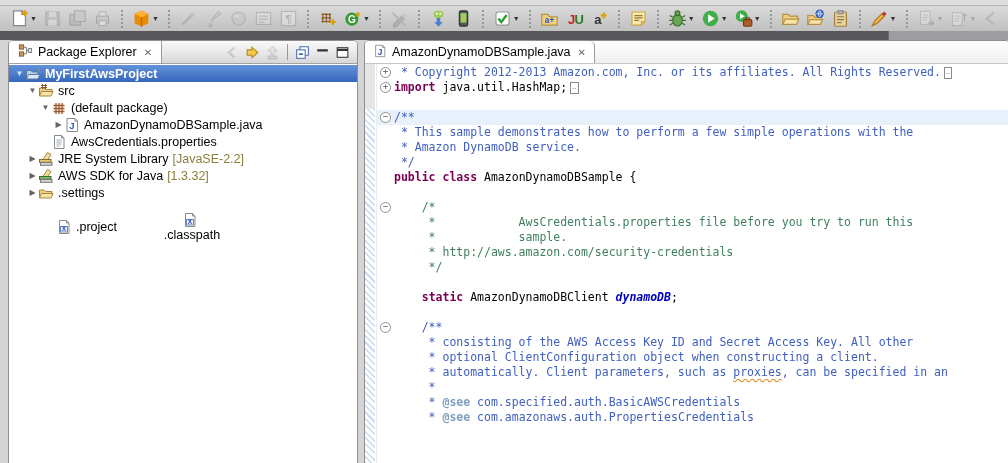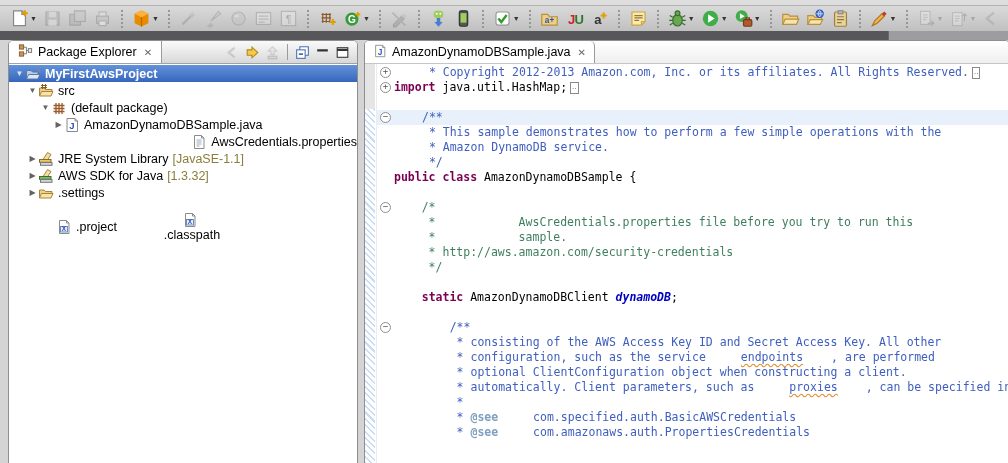--- a/index.html
+++ b/index.html
@@ -62,21 +62,21 @@
   .seg-hatch{position:absolute;top:45px;left:0;right:1px;bottom:0;
     background:repeating-linear-gradient(45deg,#c9dcf3 0 1.5px,#fbfdff 1.5px 4.5px);}
   .codearea{flex:1;padding-top:1px;position:relative;}
   .cline{height:15px;display:flex;align-items:center;}
   .cline.hl{background:#e8f1fb;}
   .fold{width:17px;flex:0 0 17px;display:flex;justify-content:center;align-items:center;}
   .fi{width:9px;height:9px;border:1px solid #8f8f8f;border-radius:50%;background:#fff;color:#555;
     font-size:9px;line-height:7px;text-align:center;font-family:"DejaVu Sans Mono",monospace;}
   pre.ct{margin:0;font-family:"DejaVu Sans Mono","Liberation Mono",monospace;font-size:11.5px;line-height:15px;white-space:pre;}
   .kw{color:#7B0052;font-weight:bold;}
-  .jdoc{color:#3F5FBF;margin-left:28px;}
+  .jdoc{color:#3F5FBF;}
   .cmt{color:#3F7F5F;}
   .field{color:#0000C0;font-style:italic;font-weight:bold;}
   .tag{color:#7F9FBF;font-weight:bold;}
   .pln{color:#000;}
   .spell{text-decoration-line:underline;text-decoration-style:wavy;text-decoration-color:#e0912f;text-underline-offset:2px;}
   .foldbox{display:inline-block;border:1px solid #8a8a8a;color:#555;font-size:8px;line-height:8px;height:10px;
     padding:0 1px;margin-left:3px;vertical-align:middle;background:#fff;}
 </style>
 </head>
 <body>
@@ -428,42 +428,42 @@
         <span class="tw-arrow">▶</span>
         <span class="ticon">
           <svg viewBox="0 0 16 16" xmlns="http://www.w3.org/2000/svg">
             <path d="M3 1.5h8l2.5 2.5v10.5H3z" fill="#fff" stroke="#8a8a8a"></path>
             <path d="M11 1.5V4h2.5" fill="none" stroke="#8a8a8a"></path>
             <text x="8" y="12" font-size="9.5" text-anchor="middle" fill="#2a52be" font-weight="bold">J</text>
           </svg>
         </span>
         <span>AmazonDynamoDBSample.java</span>
       </div>
-      <div class="tree-row" style="padding-left: 20px; justify-content: flex-end;">
+      <div class="tree-row" style="padding-left: 31px;">
         <span class="tw-arrow"></span>
         <span class="ticon">
           <svg viewBox="0 0 16 16" xmlns="http://www.w3.org/2000/svg">
             <path d="M3.5 1.5h7L13 4v10.5H3.5z" fill="#fff" stroke="#8a8a8a"></path>
             <path d="M10.5 1.5V4H13" fill="none" stroke="#8a8a8a"></path>
             <path d="M5.5 6h5M5.5 8h5M5.5 10h5M5.5 12h3" stroke="#9aaabb"></path>
           </svg>
         </span>
         <span>AwsCredentials.properties</span>
       </div>
       <div class="tree-row" style="padding-left: 18px;">
         <span class="tw-arrow">▶</span>
         <span class="ticon">
           <svg viewBox="0 0 16 16" xmlns="http://www.w3.org/2000/svg">
             <path d="M9.5 1.5l3.5 2-4.5 7-3.5-2z" fill="#f0e0a0" stroke="#a8853f"></path>
             <rect x="1.5" y="8.5" width="11.5" height="2.8" fill="#e8c86a" stroke="#8a6a20"></rect>
             <rect x="2.5" y="11.5" width="11.5" height="2.8" fill="#d5d5d5" stroke="#777"></rect>
           </svg>
         </span>
         <span>JRE System Library</span>
-        <span class="t-suffix">[JavaSE-1.1]</span>
+        <span class="t-suffix">[JavaSE-2.2]</span>
       </div>
       <div class="tree-row" style="padding-left: 18px;">
         <span class="tw-arrow">▶</span>
         <span class="ticon">
           <svg viewBox="0 0 16 16" xmlns="http://www.w3.org/2000/svg">
             <path d="M9.5 1.5l3.5 2-4.5 7-3.5-2z" fill="#f0e0a0" stroke="#a8853f"></path>
             <rect x="1.5" y="8.5" width="11.5" height="2.8" fill="#7fba6a" stroke="#3c6e2f"></rect>
             <rect x="2.5" y="11.5" width="11.5" height="2.8" fill="#d5d5d5" stroke="#777"></rect>
           </svg>
         </span>
@@ -608,24 +608,20 @@
             <span class="fi">−</span>
           </span>
           <pre class="ct"><span class="jdoc">    /**</span></pre>
         </div>
         <div class="cline">
           <span class="fold"></span>
           <pre class="ct"><span class="jdoc">     * consisting of the AWS Access Key ID and Secret Access Key. All other</span></pre>
         </div>
         <div class="cline">
           <span class="fold"></span>
-          <pre class="ct"><span class="jdoc">     * configuration, such as the service </span><span class="jdoc spell">endpoints</span><span class="jdoc">, are performed</span></pre>
-        </div>
-        <div class="cline">
-          <span class="fold"></span>
           <pre class="ct"><span class="jdoc">     * optional ClientConfiguration object when constructing a client.</span></pre>
         </div>
         <div class="cline">
           <span class="fold"></span>
           <pre class="ct"><span class="jdoc">     * automatically. Client parameters, such as </span><span class="jdoc spell">proxies</span><span class="jdoc">, can be specified in an</span></pre>
         </div>
         <div class="cline">
           <span class="fold"></span>
           <pre class="ct"><span class="jdoc">     *</span></pre>
         </div>

